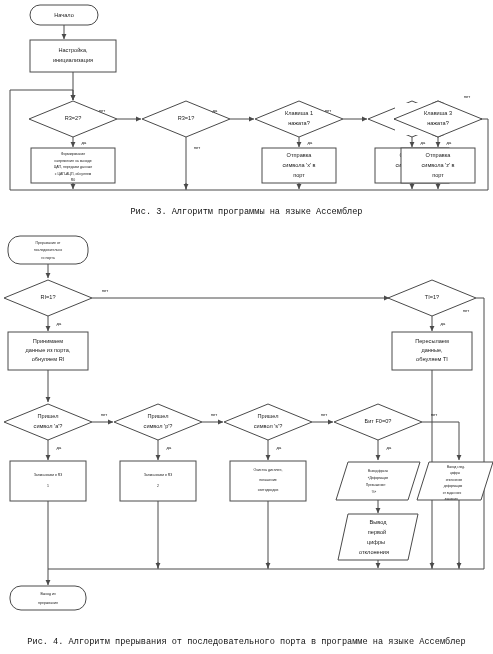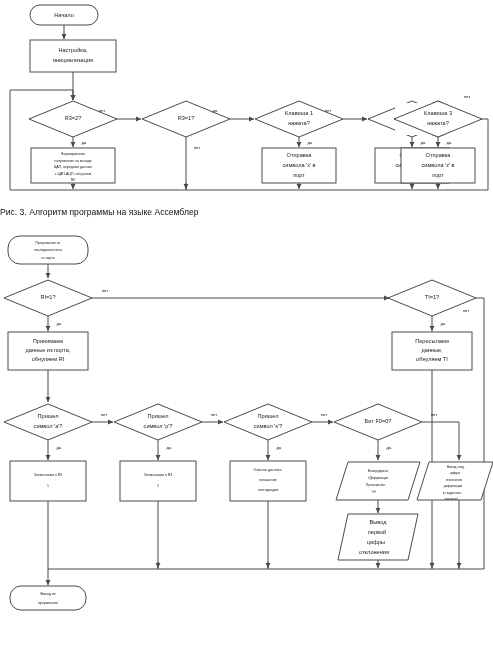--- a/index.html
+++ b/index.html
@@ -13,23 +13,23 @@
   .shape{fill:#ffffff;stroke:#4a4a4a;stroke-width:1;}
   .conn{stroke:#4a4a4a;stroke-width:1;fill:none;}
   .lbl{fill:#1a1a1a;font-family:"Liberation Sans","DejaVu Sans",sans-serif;text-anchor:middle;dominant-baseline:middle;}
   .t-term{font-size:5.6px;}
   .t-proc{font-size:5.6px;}
   .t-dec{font-size:5.6px;}
   .t-tiny{font-size:3.5px;}
   .t-mini{font-size:3.1px;}
   .t-edge{font-size:4.2px;fill:#111;}
   .caption{
-    position:absolute;left:0;width:493px;text-align:left;
+    position:absolute;left:0;width:493px;text-align:center;
     font-size:8.6px;color:#111;
-    font-family:Liberation Sans, sans-serif;
+    font-family:Liberation Mono, monospace;
     white-space:nowrap;
   }
   #cap3{top:207px;}
   #cap4{top:637px;}
 </style>
 </head>
 <body>
 
 <div class="page">
 
@@ -298,14 +298,15 @@
       <line class="conn" x1="48" y1="337" x2="48" y2="353" marker-end="url(#ah2)"></line>
     </g>
 
     <g>
       <rect class="shape" x="10" y="354" width="76" height="24" rx="11" ry="11"></rect>
       <text class="lbl t-tiny" x="48" y="362">Выход из</text>
       <text class="lbl t-tiny" x="48" y="371">прерывания</text>
     </g>
   </svg>
 
+  <div class="caption" id="cap4">Рис. 4. Алгоритм прерывания от последовательного порта в программе на языке Ассемблер</div>
 
 </div>
 
 </body></html>

